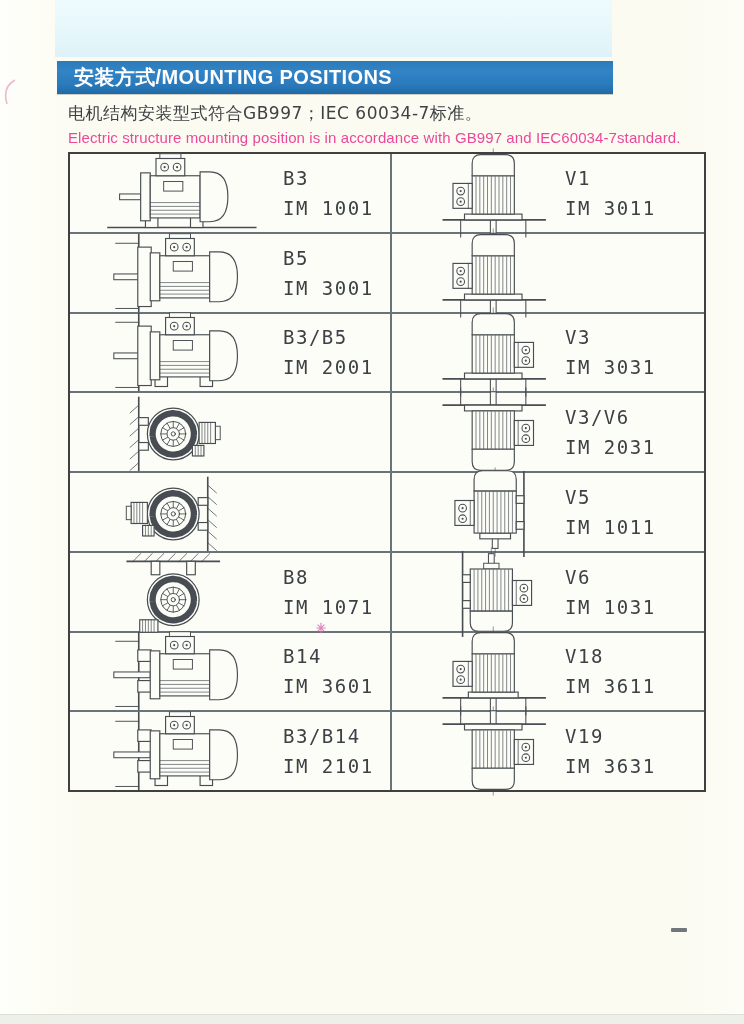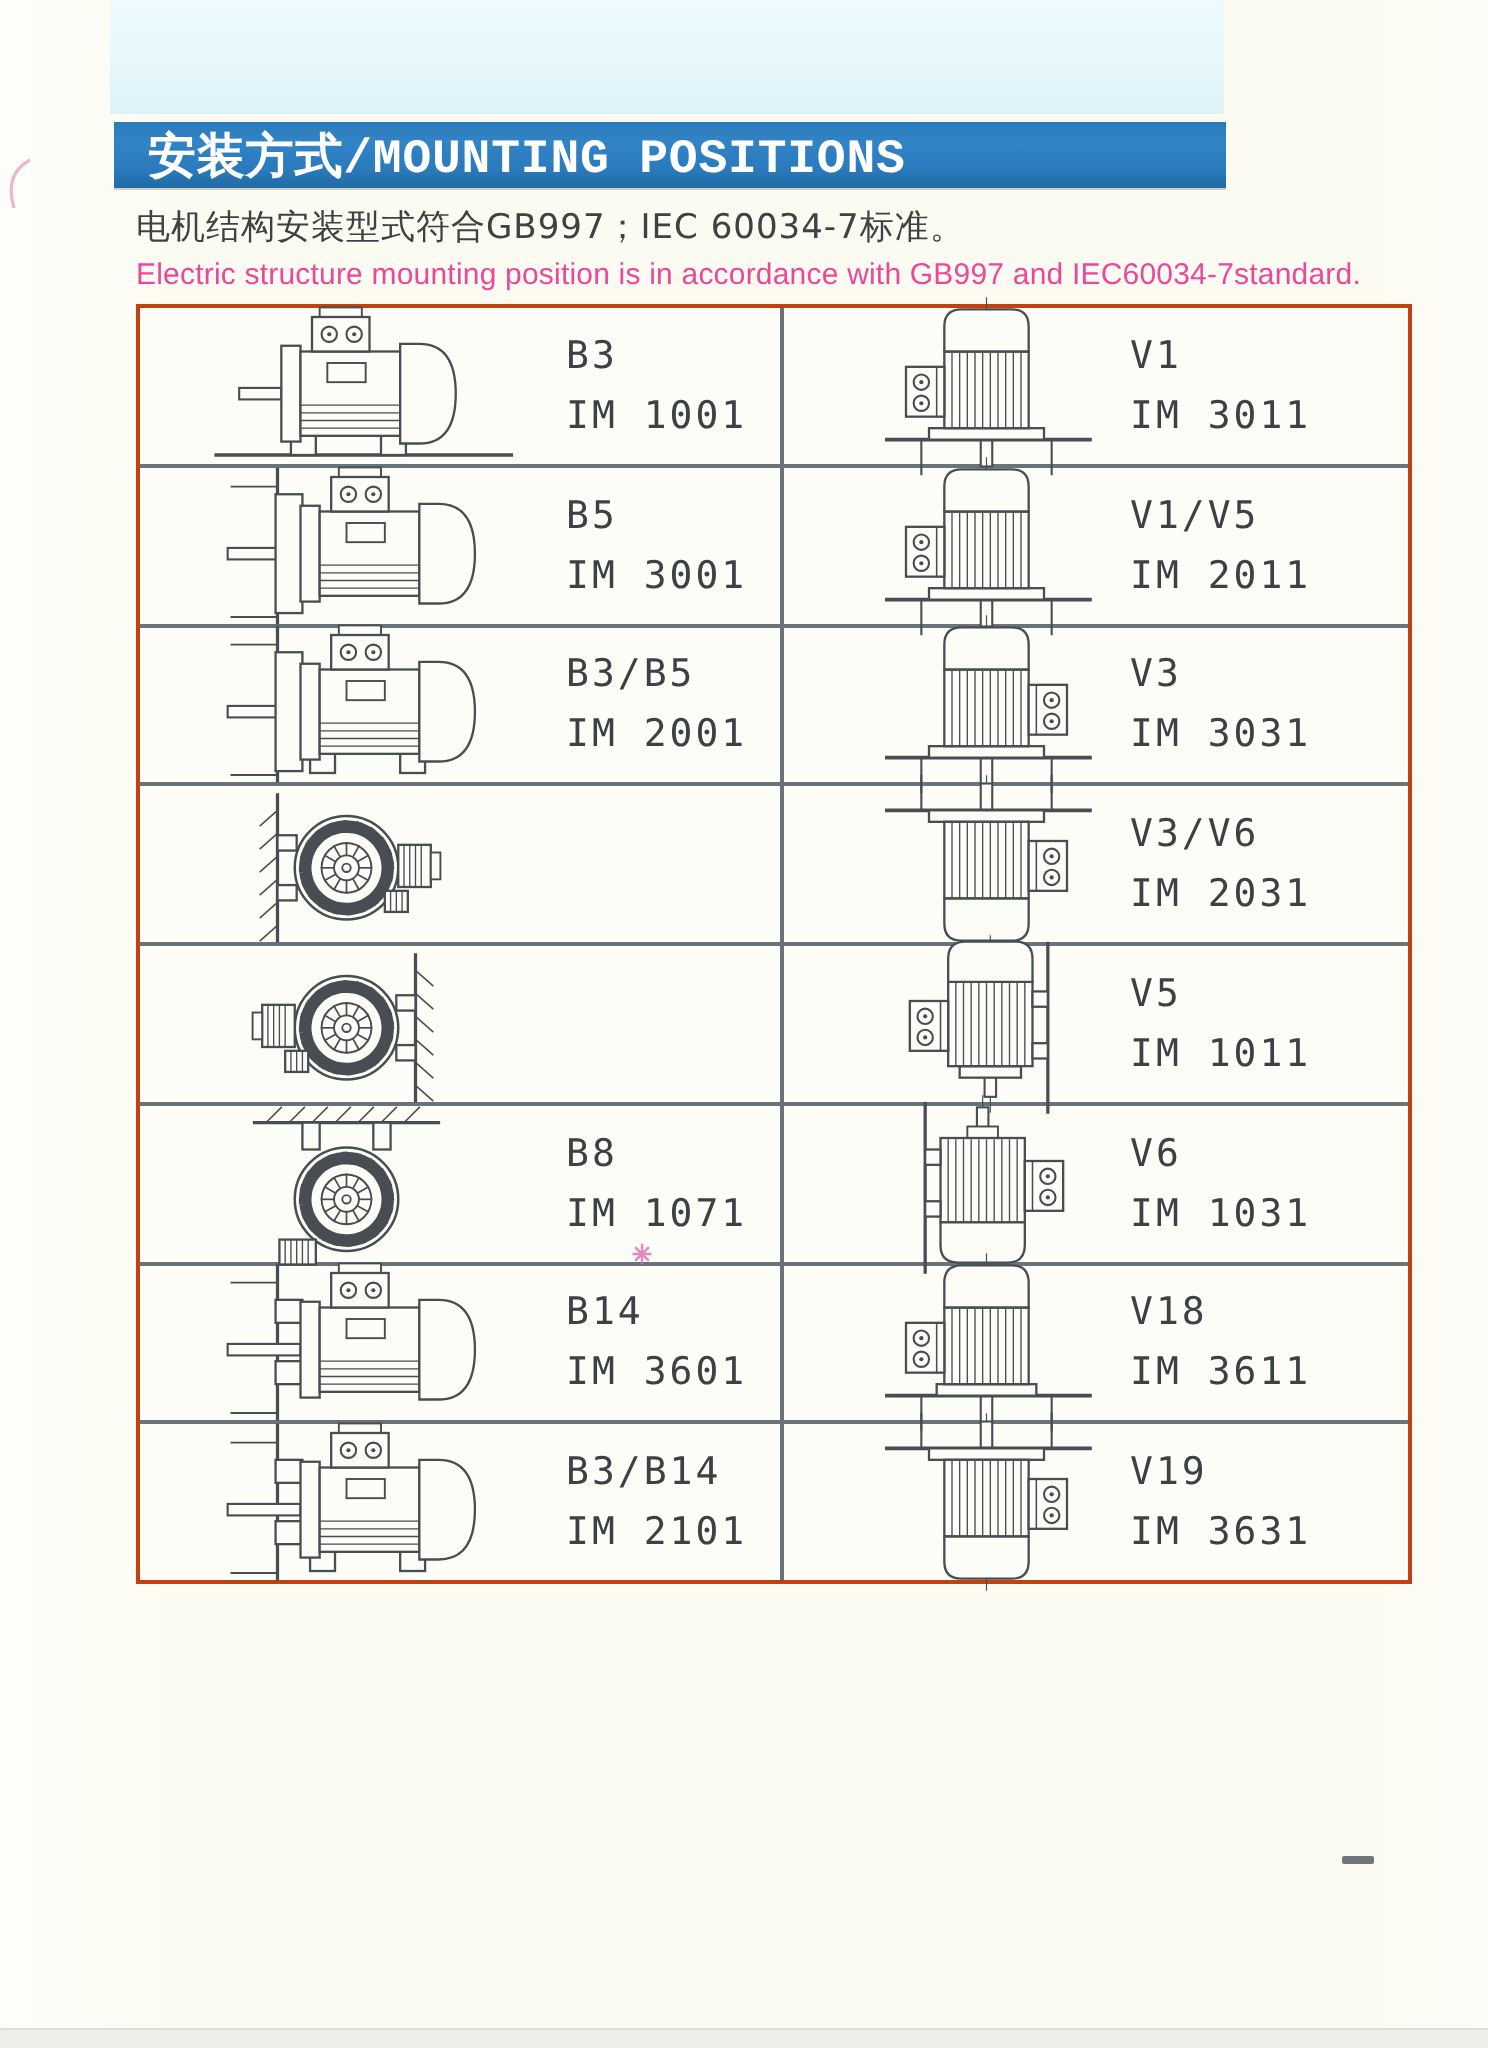--- a/index.html
+++ b/index.html
@@ -6,27 +6,27 @@
   body{
     width:744px;height:1024px;position:relative;overflow:hidden;
     background:linear-gradient(90deg,#fefefa 0px,#fdfdf6 45px,#fbfbf2 80px,#fbfbf2 690px,#fdfdf8 744px);
     font-family:"Liberation Sans",sans-serif;
   }
   .cyan-block{position:absolute;left:55px;top:0;width:557px;height:57px;
     background:linear-gradient(180deg,#eefbfd 0%,#e6f7fb 55%,#ddf2f8 100%);}
   .title-bar{position:absolute;left:57px;top:61px;width:556px;height:33px;
     background:linear-gradient(180deg,#2d7ab8 0%,#3184c6 30%,#2a7abc 72%,#1f6aa6 100%);
     box-shadow:0 1px 0 rgba(0,0,0,.18);display:flex;align-items:center;}
-  .title-text{padding-left:17px;color:#fff;font-size:24px;font-weight:bold;letter-spacing:.4px;
-    font-family:Liberation Mono, monospace;}
+  .title-text{padding-left:17px;color:#fff;font-size:20px;font-weight:bold;letter-spacing:.4px;
+    font-family:Liberation Sans, sans-serif;}
   .intro-zh{position:absolute;left:68px;top:102px;font-size:17px;color:#3f4245;letter-spacing:.5px;
     font-weight:500;font-family:"DejaVu Sans","Liberation Sans",sans-serif;}
   .intro-en{position:absolute;left:68px;top:129px;font-size:15px;color:#ec4899;letter-spacing:.1px;}
   .mount-table{position:absolute;left:68px;top:152px;width:638px;height:640px;
-    border:2px solid #c2410c;background:#fdfdf7;display:flex;flex-direction:column;box-sizing:border-box;text-decoration:underline;}
+    border:2px solid #404040;background:#fdfdf7;display:flex;flex-direction:column;box-sizing:border-box;text-decoration:underline;}
   .trow{flex:1 1 0;display:flex;border-bottom:2px solid #6a737a;min-height:0;}
   .trow:last-child{border-bottom:none;}
   .tcell{position:relative;box-sizing:border-box;}
   .tcell.left{width:322px;border-right:2px solid #6a737a;}
   .tcell.right{flex:1;border-radius:27px;}
   .diag{position:absolute;top:50%;transform:translateY(-50%);line-height:0;}
   .tcell.left .diag{left:14px;}
   .tcell.right .diag{left:12px;}
   .lbl{position:absolute;top:50%;transform:translateY(-50%);
     font-family:"DejaVu Sans Mono","Liberation Mono",monospace;font-size:19px;line-height:30px;
@@ -160,24 +160,20 @@
             <line x1="106" y1="31" x2="106" y2="69.5" stroke-width="0.7"></line>
             <line x1="110" y1="31" x2="110" y2="69.5" stroke-width="0.7"></line>
             <path d="M70,30 v-13 q0,-9 9,-9 h26 q9,0 9,9 v13 z" stroke-width="1.2" fill="#fdfdf7"></path>
             <rect x="50" y="38" width="20" height="26" stroke-width="1.2" fill="#fdfdf7"></rect>
             <line x1="66" y1="38" x2="66" y2="64" stroke-width="0.8"></line>
             <circle cx="58" cy="46" r="4" stroke-width="1.1" fill="none"></circle>
             <circle cx="58" cy="57" r="4" stroke-width="1.1" fill="none"></circle>
             <circle cx="58" cy="46" r="1.1" fill="#474d52" stroke="none"></circle>
             <circle cx="58" cy="57" r="1.1" fill="#474d52" stroke="none"></circle>
           </svg></div>
-        <div class="lbl">
-          <div>V1/V5</div>
-          <div>IM 2011</div>
-        </div>
       </div>
     </div>
     <div class="trow">
       <div class="tcell left">
         <div class="diag"><svg xmlns="http://www.w3.org/2000/svg" width="190" height="92" viewBox="0 0 196 96" fill="none" stroke="#474d52" stroke-linecap="square">
             <line x1="56" y1="8" x2="56" y2="88" stroke-width="1.7"></line>
             <line x1="32" y1="17" x2="56" y2="17" stroke-width="1"></line>
             <line x1="32" y1="85" x2="56" y2="85" stroke-width="1"></line>
             <rect x="30" y="49" width="38" height="6" stroke-width="1.1" fill="#fdfdf7"></rect>
             <rect x="55" y="21" width="14" height="62" stroke-width="1.2" fill="#fdfdf7"></rect>

